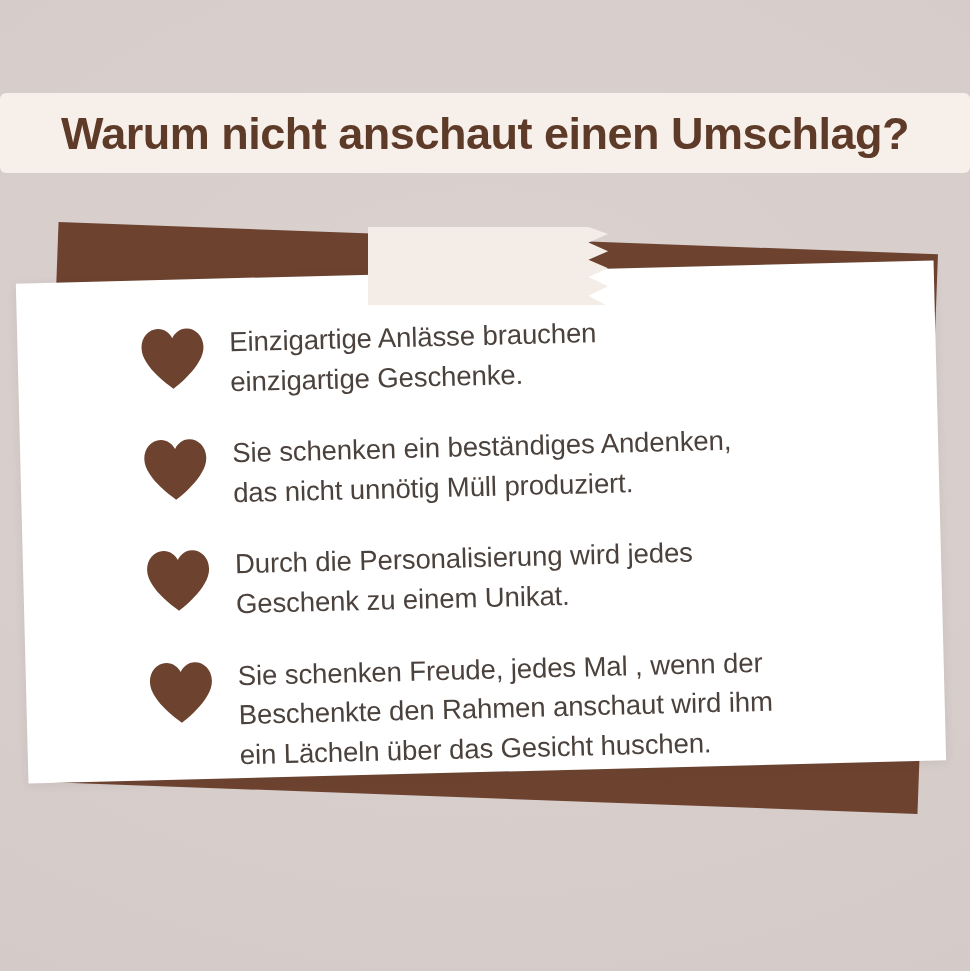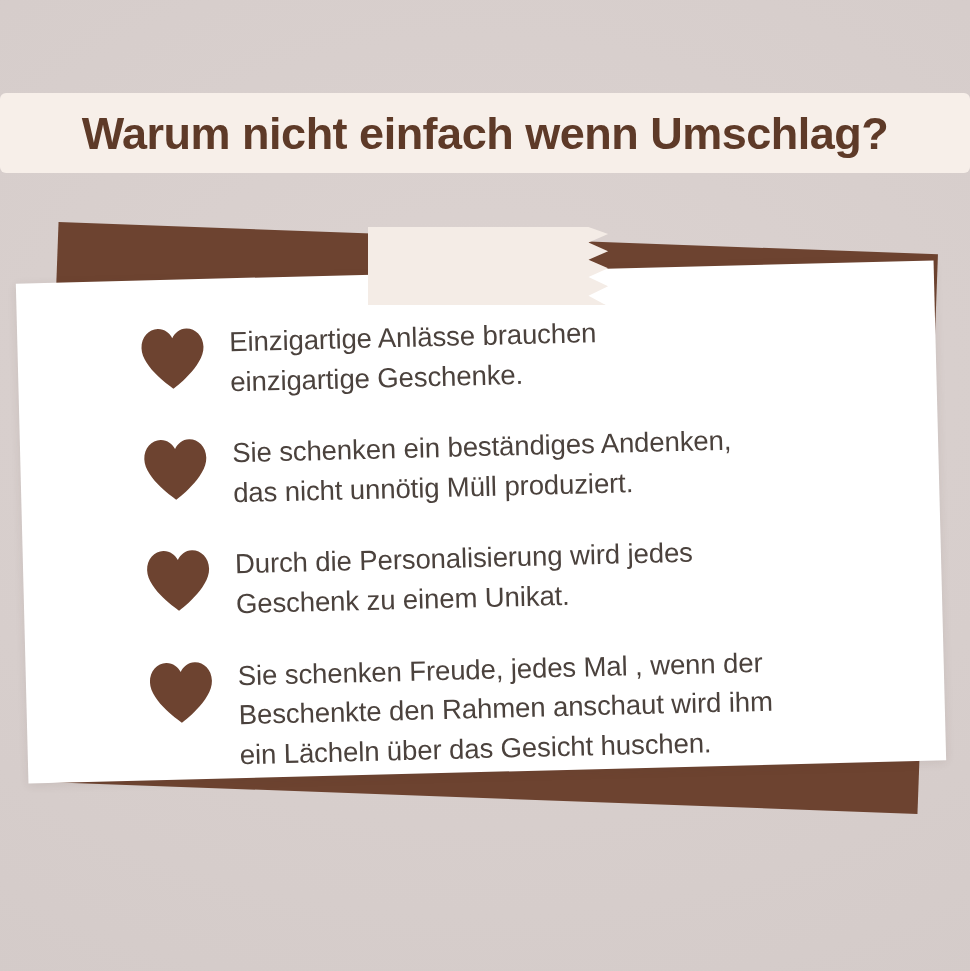--- a/index.html
+++ b/index.html
@@ -149,21 +149,21 @@
     padding-top: 2px;
     white-space: pre-line;
   }
 </style>
 </head>
 <body>
 
 <div id="backdrop"></div>
 
 <div id="title-band">
-  <div id="title-text">Warum nicht einfach wenn Umschlag?</div>
+  <div id="title-text">Warum nicht anschaut einen Umschlag?</div>
 </div>
 
 <div id="composition">
 
   <div id="brown-backing"></div>
 
   <div id="note-card">
     <div id="bullet-list">
 
       <div class="bullet-row">

